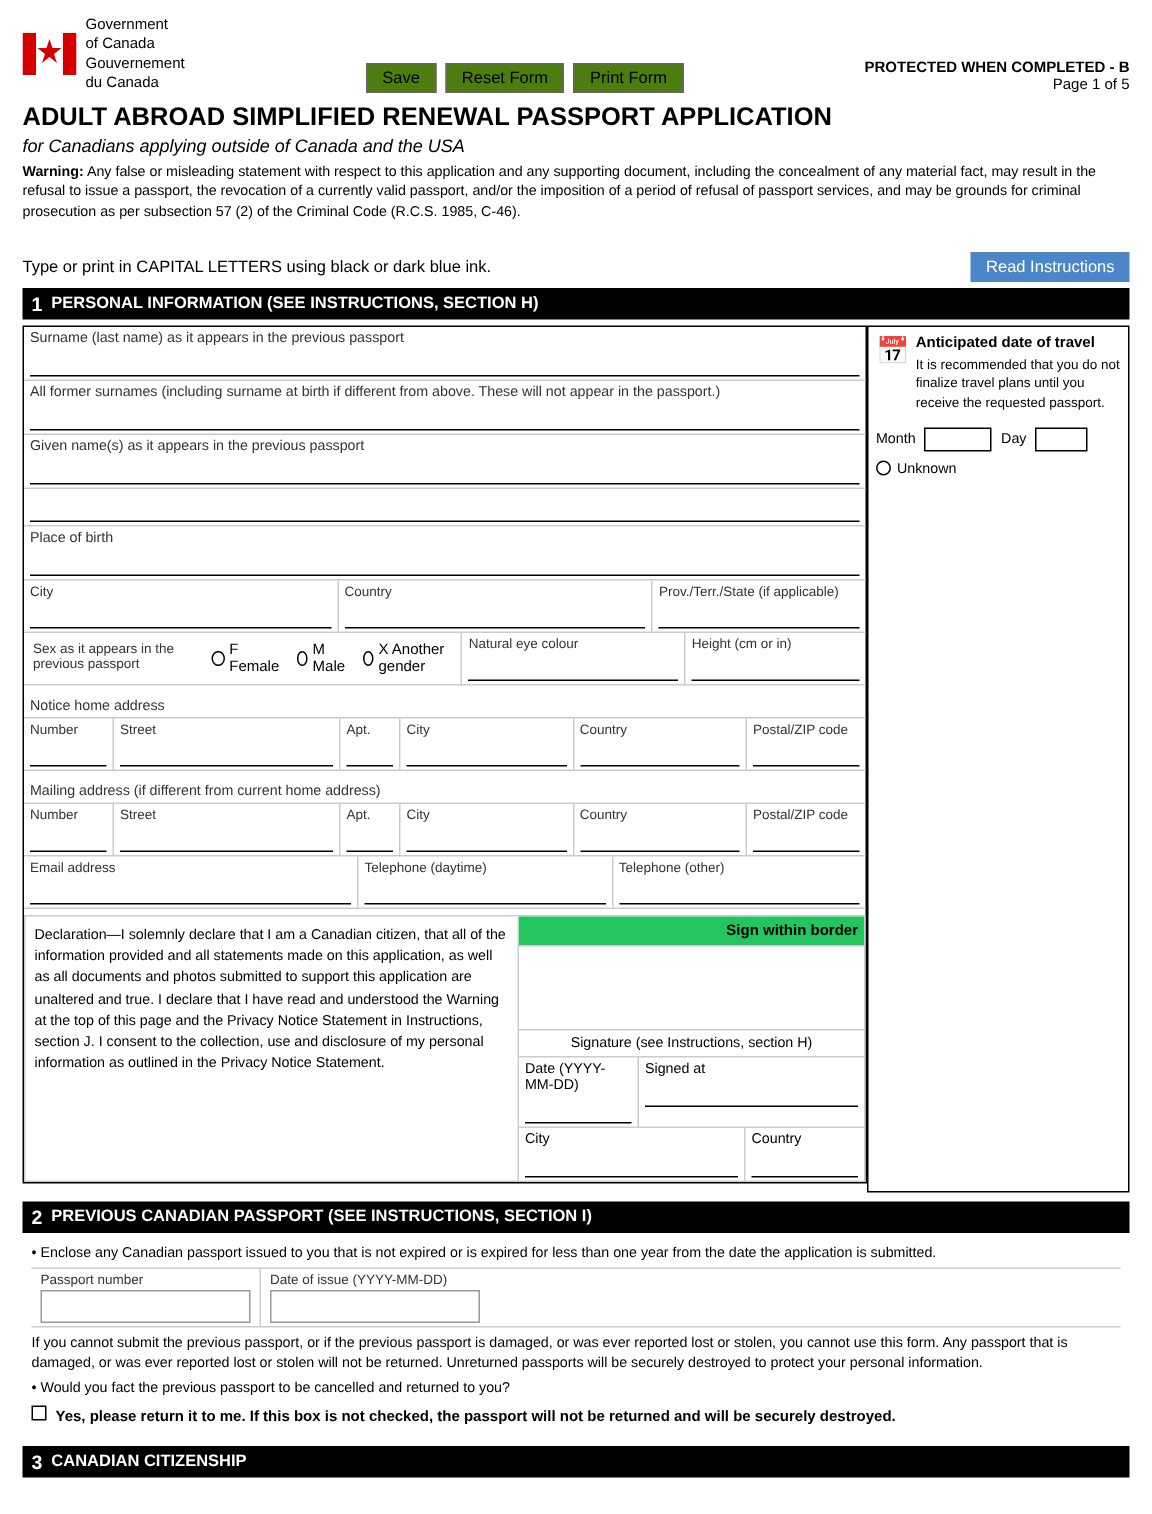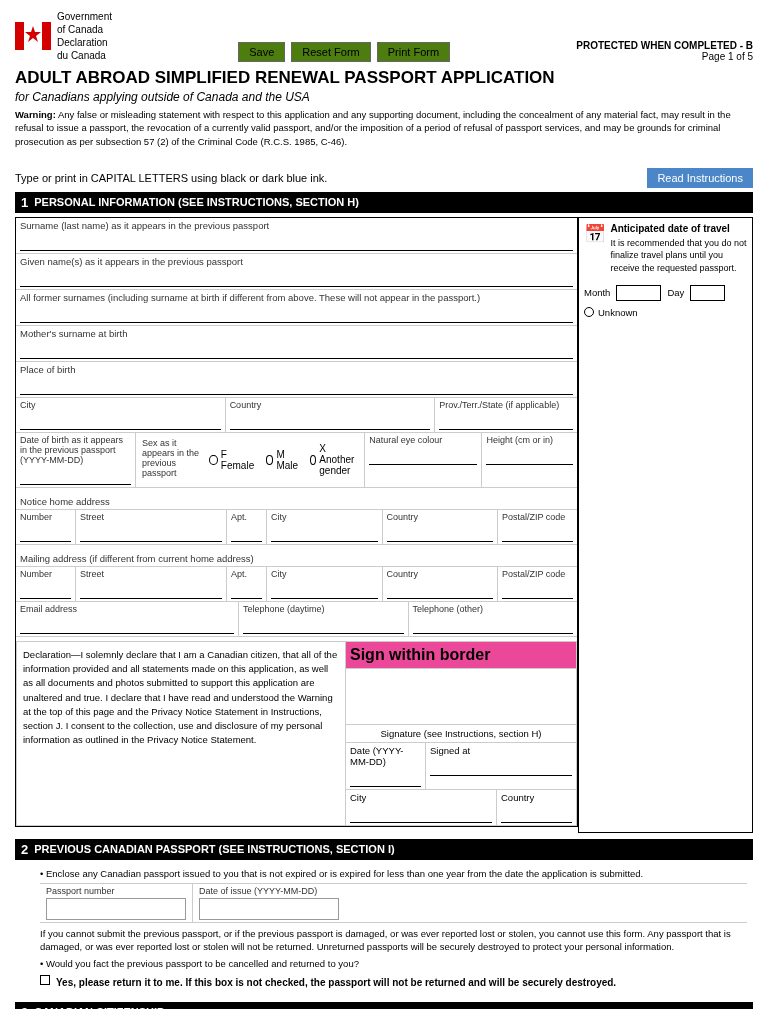--- a/index.html
+++ b/index.html
@@ -44,37 +44,37 @@
     .address-row { display: flex; border-bottom: 1px solid #ccc; }
     .addr-col { padding: 2px 4px; border-right: 1px solid #ccc; }
     .addr-col:last-child { border-right: none; flex: 1; }
     .email-phone-row { display: flex; border-bottom: 1px solid #ccc; }
     .email-col { flex: 2; padding: 2px 4px; border-right: 1px solid #ccc; }
     .phone-col { flex: 1.5; padding: 2px 4px; border-right: 1px solid #ccc; }
     .phone-col-2 { flex: 1.5; padding: 2px 4px; }
     .declaration-section { display: flex; margin-top: 4px; border: 1px solid #ccc; }
     .declaration-left { flex: 1; padding: 6px; border-right: 1px solid #ccc; font-size: 9.5px; line-height: 1.5; }
     .declaration-right { width: 230px; display: flex; flex-direction: column; }
-    .sign-border-label { text-align: left; padding: 4px; font-weight: bold; font-size: 16px; border-bottom: 1px solid #ccc; background: #ec4899; }
+    .sign-border-label { text-align: right; padding: 4px; font-weight: bold; font-size: 10px; border-bottom: 1px solid #ccc; background: #22c55e; }
     .sign-area { flex: 1; min-height: 60px; background: #fff; }
     .signature-instruction { border-top: 1px solid #ccc; padding: 3px 6px; font-size: 9.5px; text-align: center; }
     .date-signed-row { display: flex; border-top: 1px solid #ccc; }
     .date-col { flex: 1; padding: 2px 4px; border-right: 1px solid #ccc; font-size: 9.5px; }
     .signed-col { flex: 2; padding: 2px 4px; font-size: 9.5px; }
     .city-country-row { display: flex; border-top: 1px solid #ccc; }
     .city-col { flex: 2; padding: 2px 4px; border-right: 1px solid #ccc; font-size: 9.5px; }
     .country-col { flex: 1; padding: 2px 4px; font-size: 9.5px; }
     .travel-date-note { font-size: 9px; line-height: 1.4; margin-bottom: 6px; }
     .month-day-row { display: flex; align-items: center; gap: 6px; margin-top: 4px; font-size: 9.5px; }
     .month-input { width: 45px; border: 1px solid #000; height: 16px; }
     .day-input { width: 35px; border: 1px solid #000; height: 16px; }
     .checkbox-square { display: inline-block; width: 10px; height: 10px; border: 1px solid #000; }
     .unknown-label { display: flex; align-items: center; gap: 2px; }
     .section-2 { margin-top: 6px; }
-    .section-2-content { padding: 4px 6px; margin-left: 19px; }
+    .section-2-content { padding: 4px 6px; }
     .passport-fields { display: flex; gap: 0; margin-top: 4px; border-top: 1px solid #ccc; border-bottom: 1px solid #ccc; align-items: flex-end; }
     .passport-field { padding: 2px 6px; border-right: 1px solid #ccc; }
     .passport-field:last-child { border-right: none; }
     .passport-number-box { width: 140px; border: 1px solid #999; height: 22px; margin-top: 2px; }
     .passport-date-box { width: 140px; border: 1px solid #999; height: 22px; margin-top: 2px; }
     .note-text { font-size: 9.5px; margin: 4px 0; line-height: 1.4; }
     .checkbox-row { display: flex; align-items: flex-start; gap: 6px; margin: 4px 0; font-size: 10px; }
     .bold-note { font-weight: bold; font-size: 10px; margin-top: 2px; }
     .section-3 { margin-top: 6px; }
     .citizenship-content { padding: 4px 6px; }
@@ -94,21 +94,21 @@
           <svg width="36" height="36" viewBox="0 0 36 36">
             <rect x="0" y="4" width="9" height="28" fill="#d40000"></rect>
             <rect x="9" y="4" width="18" height="28" fill="#fff"></rect>
             <rect x="27" y="4" width="9" height="28" fill="#d40000"></rect>
             <polygon points="18,8 16,14 10,14 15,18 13,24 18,20 23,24 21,18 26,14 20,14" fill="#d40000"></polygon>
           </svg>
         </div>
         <div class="gov-text">
           <div>Government</div>
           <div>of Canada</div>
-          <div>Declaration</div>
+          <div>Gouvernement</div>
           <div>du Canada</div>
         </div>
       </div>
     </div>
     <div class="header-buttons">
       <button class="header-btn">Save</button>
       <button class="header-btn">Reset Form</button>
       <button class="header-btn">Print Form</button>
     </div>
     <div class="header-right">
@@ -141,35 +141,34 @@
 
       <div class="field-row">
         <div style="width:100%">
           <div class="field-label">Surname (last name) as it appears in the previous passport</div>
           <div class="field-line"></div>
         </div>
       </div>
 
       <div class="field-row">
         <div style="width:100%">
+          <div class="field-label">All former surnames (including surname at birth if different from above. These will not appear in the passport.)</div>
+          <div class="field-line"></div>
+        </div>
+      </div>
+
+      <div class="field-row">
+        <div style="width:100%">
           <div class="field-label">Given name(s) as it appears in the previous passport</div>
           <div class="field-line"></div>
         </div>
       </div>
 
       <div class="field-row">
         <div style="width:100%">
-          <div class="field-label">All former surnames (including surname at birth if different from above. These will not appear in the passport.)</div>
-          <div class="field-line"></div>
-        </div>
-      </div>
-
-      <div class="field-row">
-        <div style="width:100%">
-          <div class="field-label">Mother's surname at birth</div>
           <div class="field-line"></div>
         </div>
       </div>
 
       <div class="field-row">
         <div style="width:100%">
           <div class="field-label">Place of birth</div>
           <div class="field-line"></div>
         </div>
       </div>
@@ -183,25 +182,20 @@
           <span class="col-label">Country</span>
           <div class="field-line"></div>
         </div>
         <div class="col">
           <span class="col-label">Prov./Terr./State (if applicable)</span>
           <div class="field-line"></div>
         </div>
       </div>
 
       <div class="dob-row">
-        <div class="dob-cell" style="width:120px">
-          <span class="col-label">Date of birth as it appears in the previous passport</span>
-          <span class="col-label" style="display:block">(YYYY-MM-DD)</span>
-          <div class="field-line"></div>
-        </div>
         <div class="sex-cell">
           <span class="col-label" style="display:block;margin-bottom:4px">Sex as it appears in the previous passport</span>
           <div class="radio-group">
             <span class="radio-circle"></span>
             <span>F Female</span>
           </div>
           <div class="radio-group">
             <span class="radio-circle"></span>
             <span>M Male</span>
           </div>

